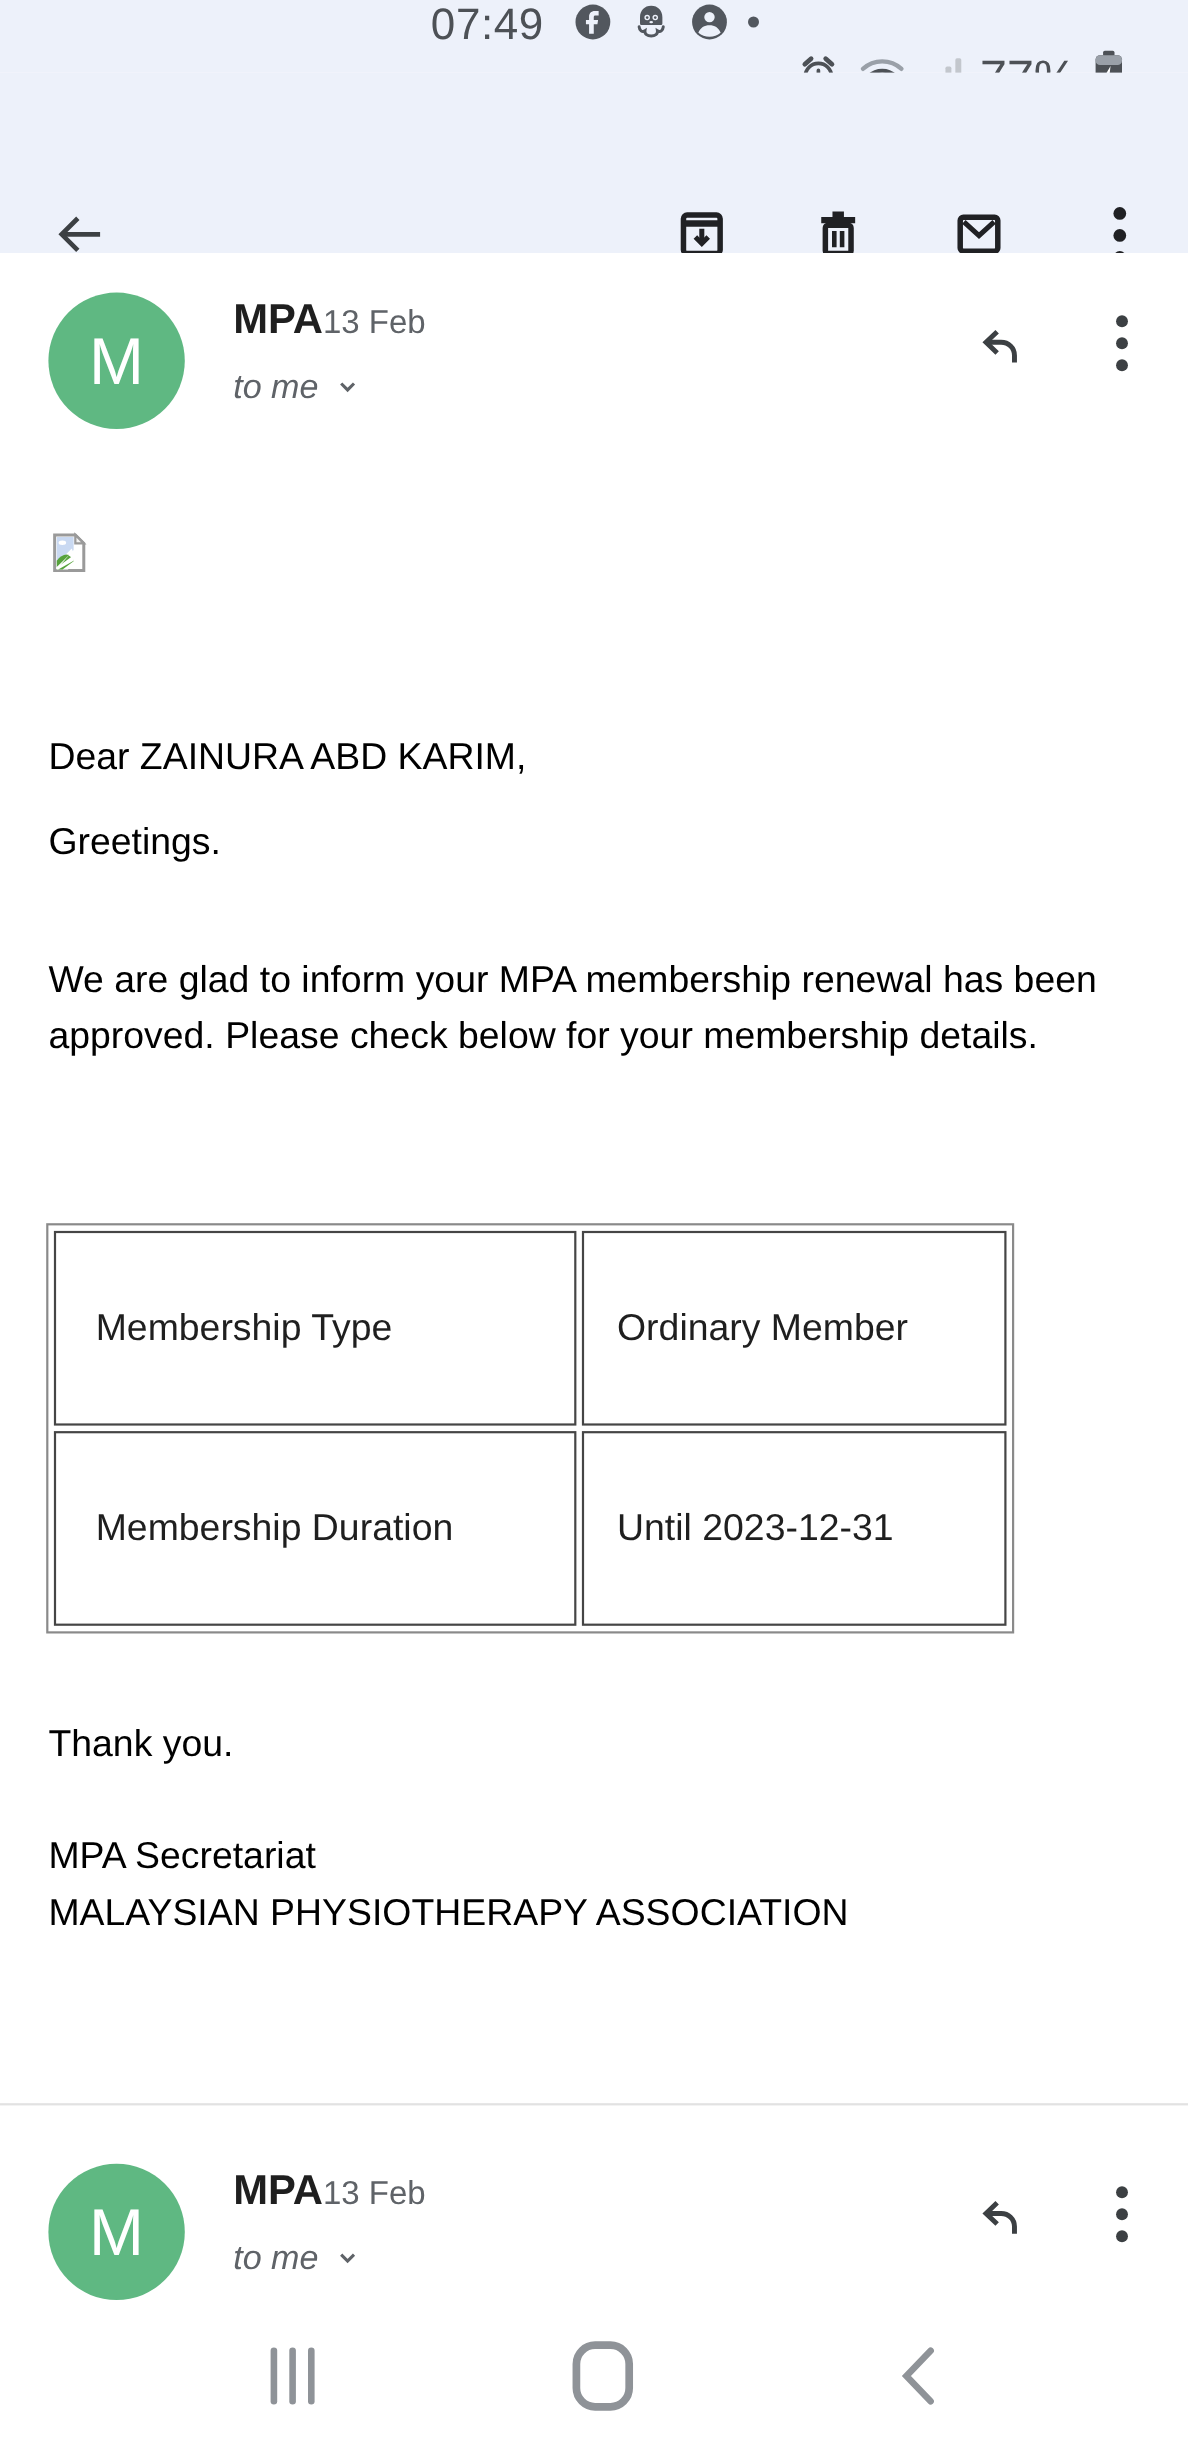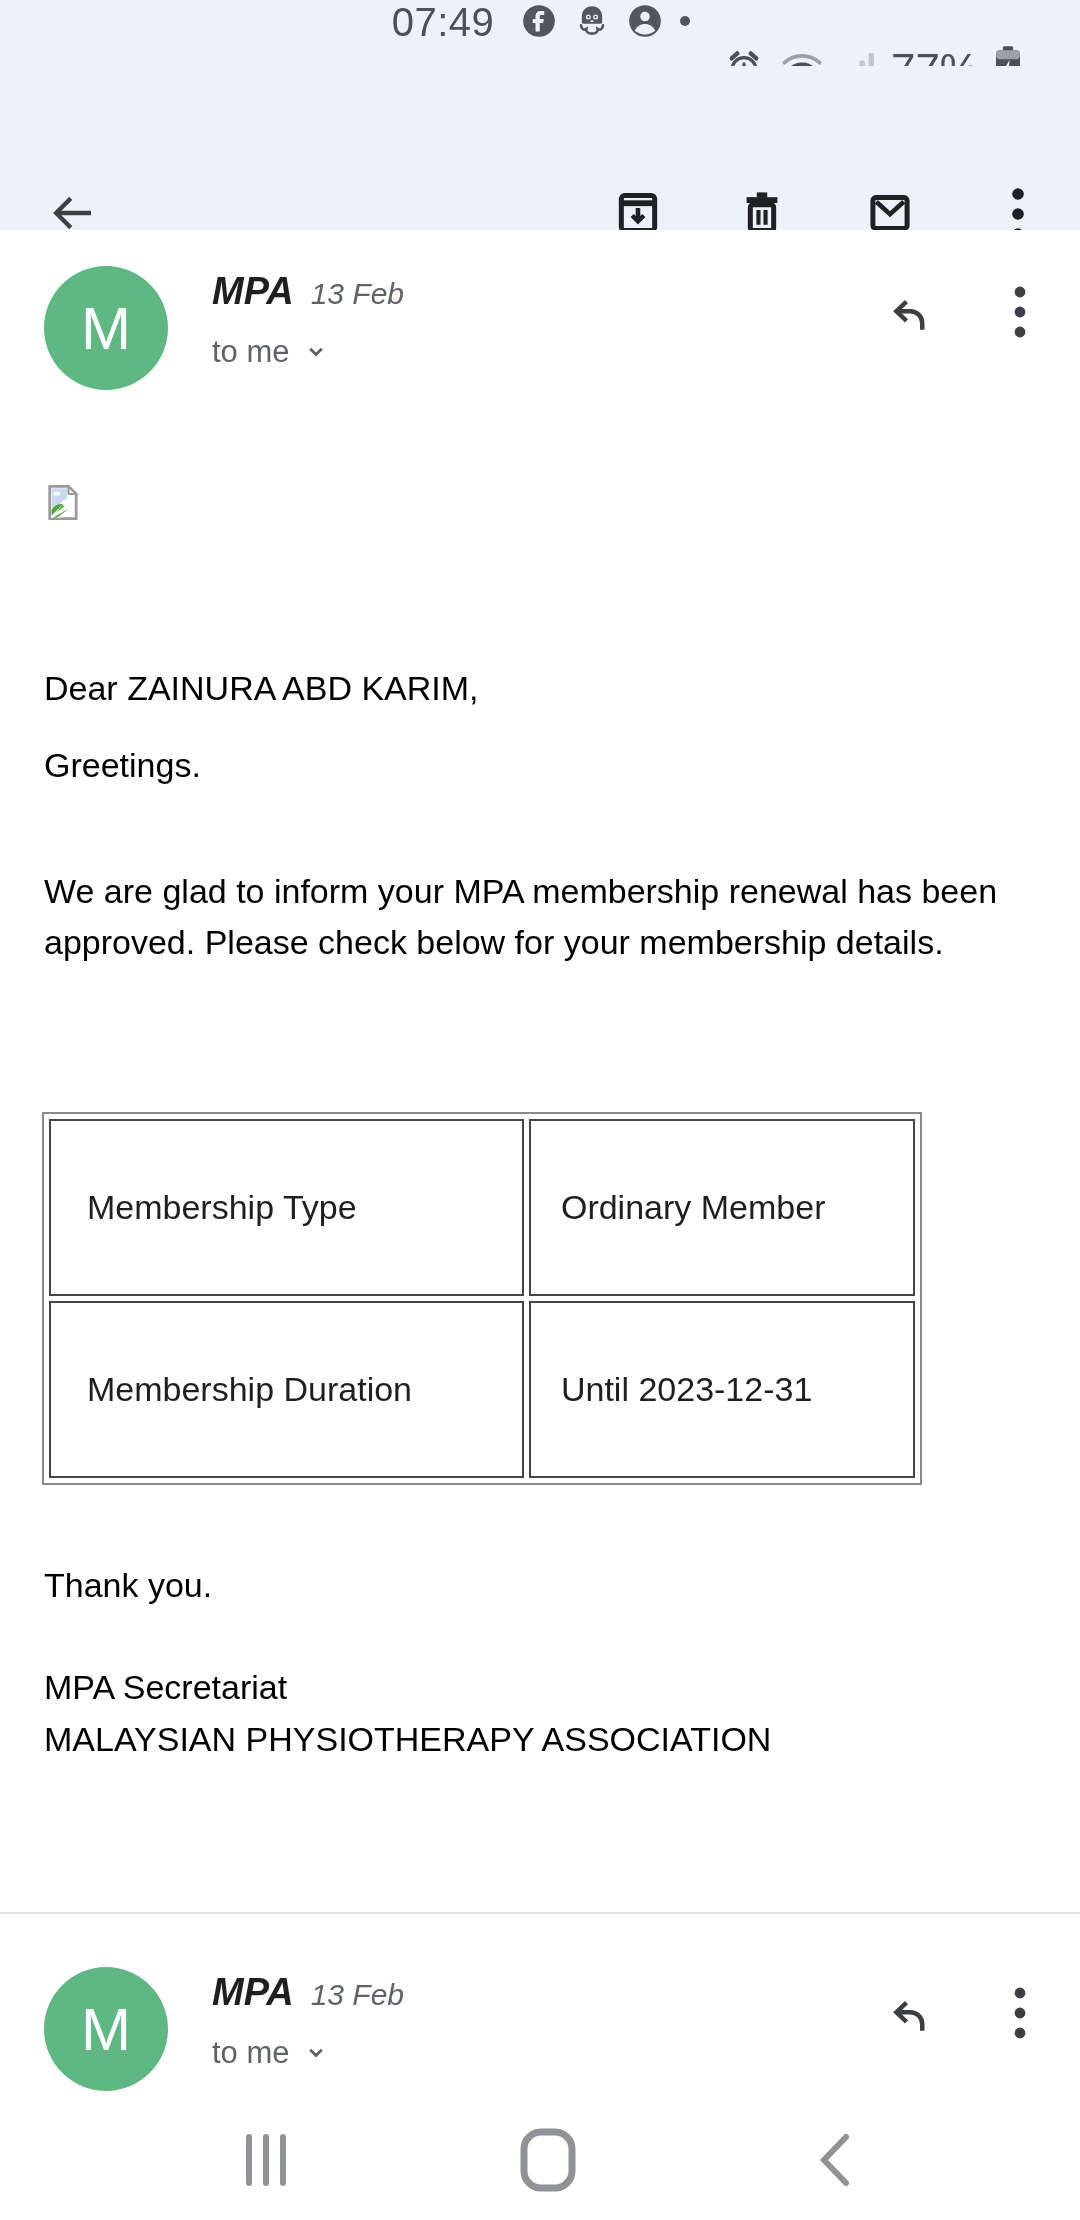--- a/index.html
+++ b/index.html
@@ -34,30 +34,30 @@
   .msg-header{position:absolute;left:0;width:1080px;height:175px;background:#fff;}
   .hdr1{top:230px;}
   .hdr2{top:1937px;}
   .avatar{
     position:absolute;left:44px;width:124px;height:124px;border-radius:50%;
     background:#5fb882;color:#fff;display:flex;align-items:center;justify-content:center;
     font-size:60px;font-weight:400;border:none;padding:0;cursor:pointer;
   }
   .hdr1 .avatar{top:36px;}
   .hdr2 .avatar{top:30px;}
-  .sender-row{position:absolute;left:212px;display:flex;align-items:baseline;gap:17px;font-style:italic;}
+  .sender-row{position:absolute;left:212px;display:flex;align-items:baseline;}
   .hdr1 .sender-row{top:40px;}
   .hdr2 .sender-row{top:34px;}
   .sender-name{font-size:38px;font-weight:bold;color:#1f1f1f;}
   .sender-date{font-size:30px;color:#5f6368;}
   .to-row{position:absolute;left:212px;display:flex;align-items:center;gap:12px;
     background:none;border:none;padding:0;cursor:pointer;}
   .hdr1 .to-row{top:104px;}
   .hdr2 .to-row{top:98px;}
-  .to-label{font-size:31px;color:#5f6368;}
+  .to-label{font-size:31px;color:#5f6368;font-style:italic;}
   .hdr-reply{position:absolute;left:884px;background:none;border:none;padding:0;cursor:pointer;}
   .hdr1 .hdr-reply{top:56px;}
   .hdr2 .hdr-reply{top:50px;}
   .hdr-more{position:absolute;left:1002px;background:none;border:none;padding:0;cursor:pointer;}
   .hdr1 .hdr-more{top:50px;}
   .hdr2 .hdr-more{top:44px;}
   
   .broken-img{position:absolute;left:42px;top:482px;}
   .btxt{position:absolute;left:44px;margin:0;font-size:34px;line-height:51px;color:#000000;}
   .t-salutation{top:663px;}

